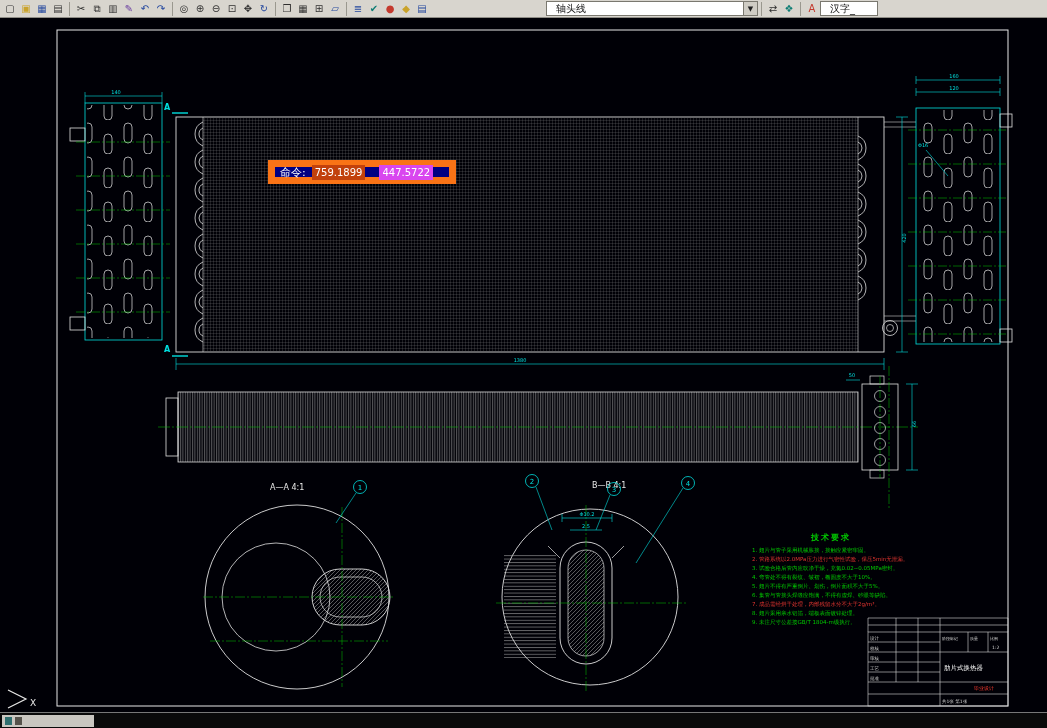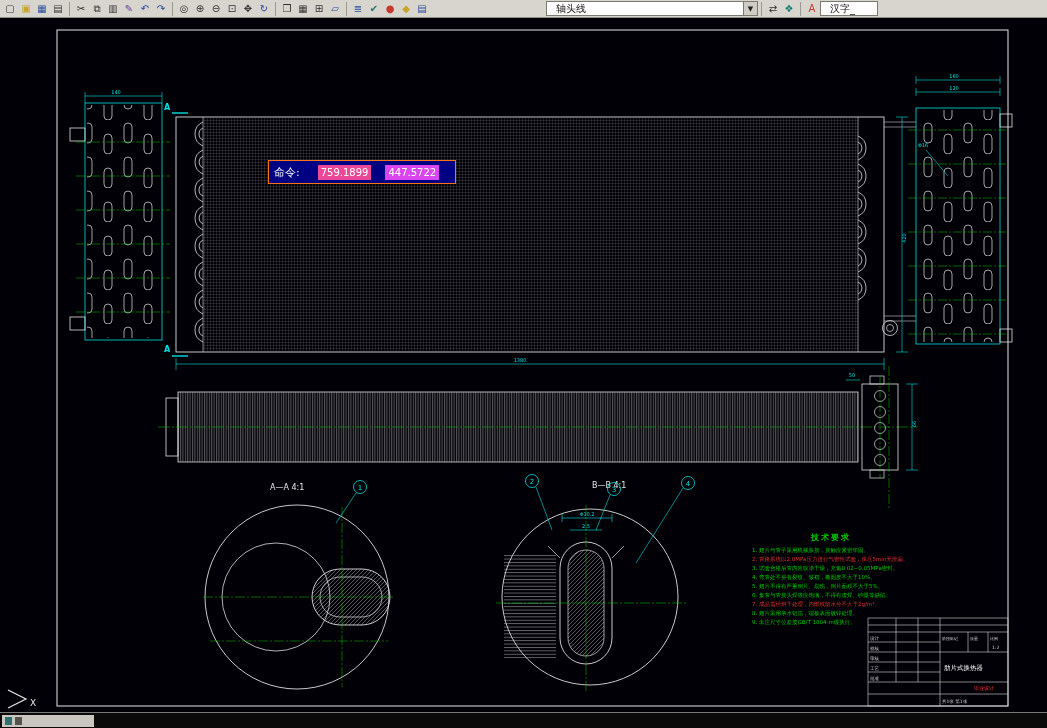--- a/index.html
+++ b/index.html
@@ -22,24 +22,24 @@
              font-size:7px;display:flex;align-items:center;justify-content:center;color:#222;}
   .combo.ls{width:212px;margin-left:116px;}
   .combo.ts{width:58px;}
 
   
   .canvas{position:absolute;top:18px;left:0;width:1047px;height:694px;background:#000006;}
   .canvas svg{position:absolute;top:0;left:0;}
 
   
   .cmd{position:absolute;left:268px;top:142px;width:188px;height:24px;background:#000082;
-       border:1px solid #f97316;display:flex;align-items:center;box-sizing:border-box;
+       border:7px solid #f97316;display:flex;align-items:center;box-sizing:border-box;
        font-size:11px;color:#fff;}
   .cmd .lbl{padding:0 6px 0 5px;white-space:nowrap;}
-  .cmd .fld{background:#ec4899;color:#fff;font-size:10px;padding:2px 3px;margin-left:12px;
+  .cmd .fld{background:#c2410c;color:#fff;font-size:10px;padding:2px 3px;margin-left:0;
             white-space:nowrap;}
   .cmd .fld.second{margin-left:14px;background:#d946ef;}
 
   
   .tech{position:absolute;left:752px;top:506px;width:158px;color:#00c800;margin-top:8px;}
   .tech .tt{font-size:8px;font-weight:bold;text-align:center;letter-spacing:2px;margin-bottom:3px;}
   .tech .tl{font-size:5.5px;line-height:9px;white-space:nowrap;overflow:hidden;}
   .tech .tl.red{color:#e03430;}
 
   

